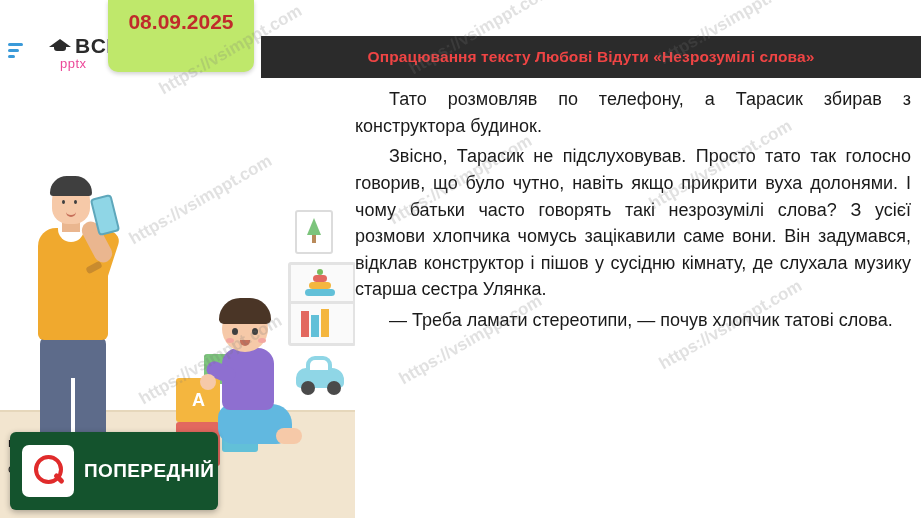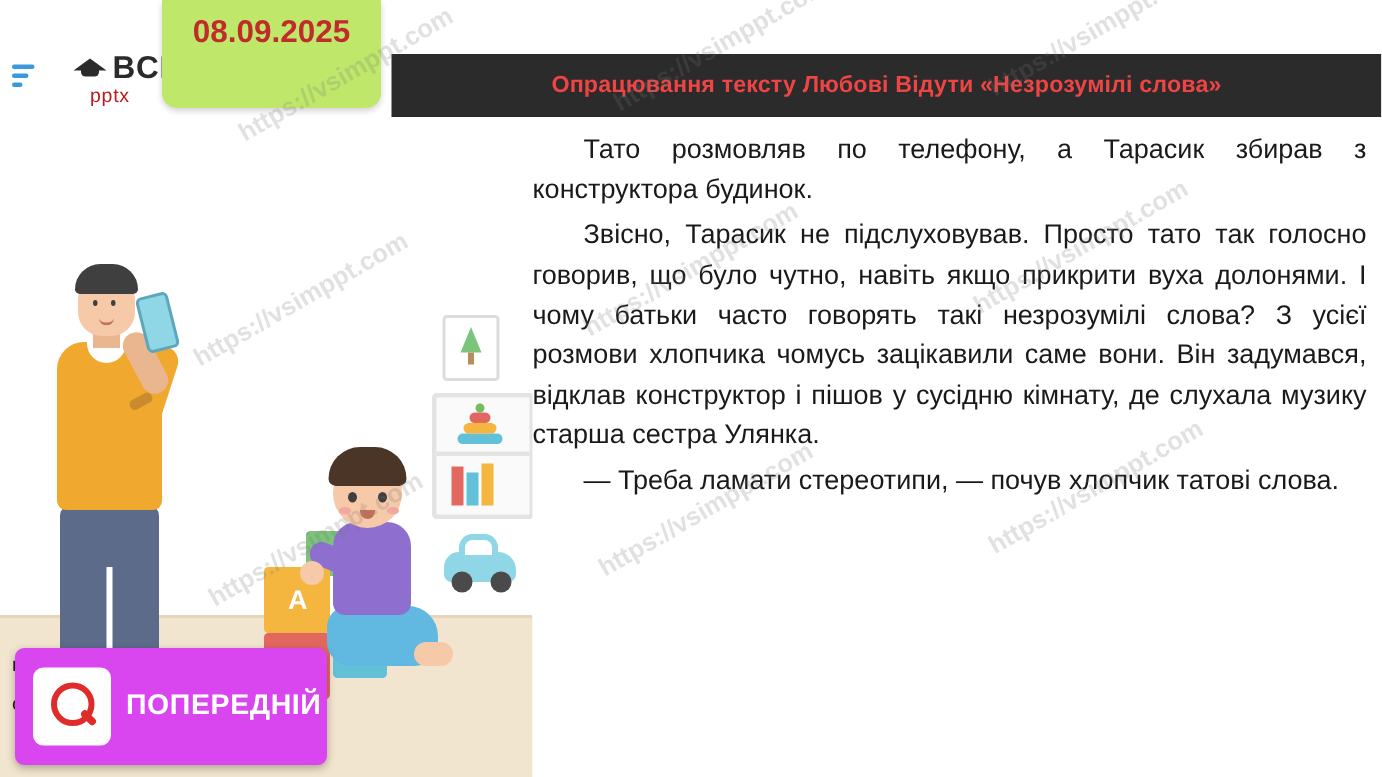--- a/index.html
+++ b/index.html
@@ -83,21 +83,21 @@
     border-radius: 0 0 3px 3px;
   }
   .logo-name {
     font-size: 21px;
     font-weight: bold;
     color: #2b2b2b;
     letter-spacing: 0.5px;
   }
   .logo-sub {
     font-size: 13px;
-    color: #b91c1c;
+    color: #ec4899;
     margin-left: 11px;
     margin-top: 1px;
     letter-spacing: 0.5px;
   }
 
   
   .date-badge {
     position: absolute;
     left: 108px;
     top: 0;
@@ -492,21 +492,21 @@
     text-indent: 34px;
   }
 
   
   .preview {
     position: absolute;
     left: 10px;
     bottom: 8px;
     width: 208px;
     height: 78px;
-    background: #d946ef;
+    background: #14532d;
     border-radius: 6px;
     box-shadow: 0 2px 6px rgba(0,0,0,.3);
     display: flex;
     align-items: center;
     gap: 10px;
     padding-left: 12px;
     box-sizing: border-box;
   }
   .preview .mag {
     width: 52px;

